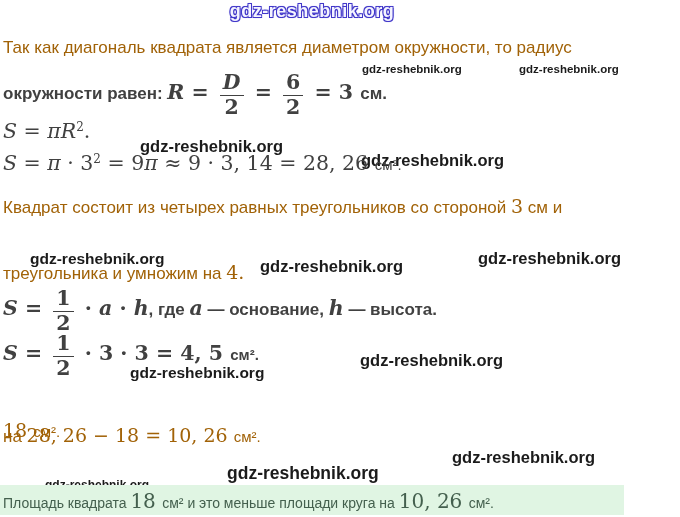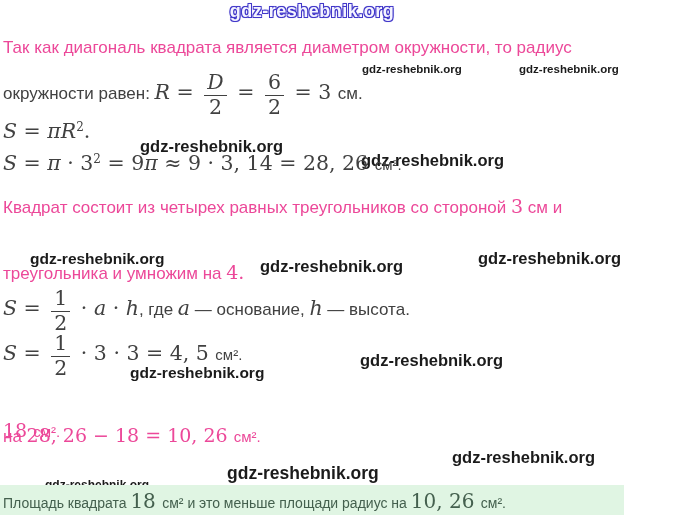--- a/index.html
+++ b/index.html
@@ -1,32 +1,32 @@
 <!DOCTYPE html>
 <html><head>
 <meta charset="utf-8">
 <style>
   html,body{margin:0;padding:0;background:#fff;}
   .page{position:relative;width:624px;height:517px;background:#ffffff;overflow:hidden;
         font-family:"Liberation Sans",sans-serif;color:#3c3c3c;}
-  .line{position:absolute;white-space:nowrap;line-height:1.2;color:#ec4899;}
+  .line{position:absolute;white-space:nowrap;line-height:1.2;color:#a16207;}
   
   .s {font-family:"Liberation Sans",sans-serif;font-size:17px;}
   .s2{font-family:"Liberation Sans",sans-serif;font-size:15px;}
   .r {font-family:"DejaVu Serif",serif;font-size:19px;font-style:normal;}
   .i {font-family:"DejaVu Serif",serif;font-size:19px;font-style:italic;}
   .sup{font-family:"DejaVu Serif",serif;font-size:12px;vertical-align:7px;}
   
   .fr .r,.fr .i{font-size:20.5px;}
   .fr{color:#414141;}
   
   .frac{display:inline-block;text-align:center;vertical-align:middle;margin:0 4px;line-height:1;}
   .frac .fn{display:block;line-height:1.05;padding:0 3px 1px;}
   .frac .fd{display:block;line-height:1.0;border-top:1.5px solid #414141;padding:1px 3px 0;}
-  .clip44{height:44px;overflow:hidden;}
+  .clip44{height:44px;overflow:hidden;font-weight:bold;}
   
   .wm{position:absolute;font-family:"Liberation Sans",sans-serif;font-weight:700;
       color:#1b1b1b;white-space:nowrap;line-height:1.1;}
   .wm-top{left:0;right:0;top:2px;text-align:center;font-size:18px;letter-spacing:0.5px;
       color:#f4f4ff;
       text-shadow:-1px -1px 0 #4137c9, 1px -1px 0 #4137c9, -1px 1px 0 #4137c9,
                    1px 1px 0 #4137c9, 0 0 2px #4137c9;}
   
   .band{position:absolute;left:0;top:485px;width:680px;height:30px;background:#e0f5e3;}
   .band-line{left:3px;top:489px;color:#44604e;}
@@ -64,15 +64,15 @@
   <div class="line" style="left:3px;top:261px;"><span class="s">треугольника и умножим на </span><span class="r">4.</span></div>
 
   <div class="line fr clip44" style="left:3px;top:288px;"><span class="i">S</span><span class="r"> = </span><span class="frac"><span class="fn r">1</span><span class="fd r">2</span></span><span class="r"> · </span><span class="i">a</span><span class="r"> · </span><span class="i">h</span><span class="s">, где </span><span class="i">a</span><span class="s"> — основание, </span><span class="i">h</span><span class="s"> — высота.</span></div>
 
   <div class="line fr clip44" style="left:3px;top:333px;"><span class="i">S</span><span class="r"> = </span><span class="frac"><span class="fn r">1</span><span class="fd r">2</span></span><span class="r"> · 3 · 3 = 4, 5 </span><span class="s2">см².</span></div>
 
   <div class="line" style="left:3px;top:419px;"><span class="r">18 </span><span class="s2">см².</span></div>
   <div class="line" style="left:3px;top:424px;"><span class="s">на </span><span class="r">28, 26 − 18 = 10, 26 </span><span class="s2">см².</span></div>
 
   <div class="band"></div>
-  <div class="line band-line"><span class="s">Площадь квадрата </span><span class="r">18 </span><span class="s">см² и это меньше площади радиус на </span><span class="r">10, 26 </span><span class="s">см².</span></div>
+  <div class="line band-line"><span class="s">Площадь квадрата </span><span class="r">18 </span><span class="s">см² и это меньше площади круга на </span><span class="r">10, 26 </span><span class="s">см².</span></div>
 
 </div>
 
 </body></html>

